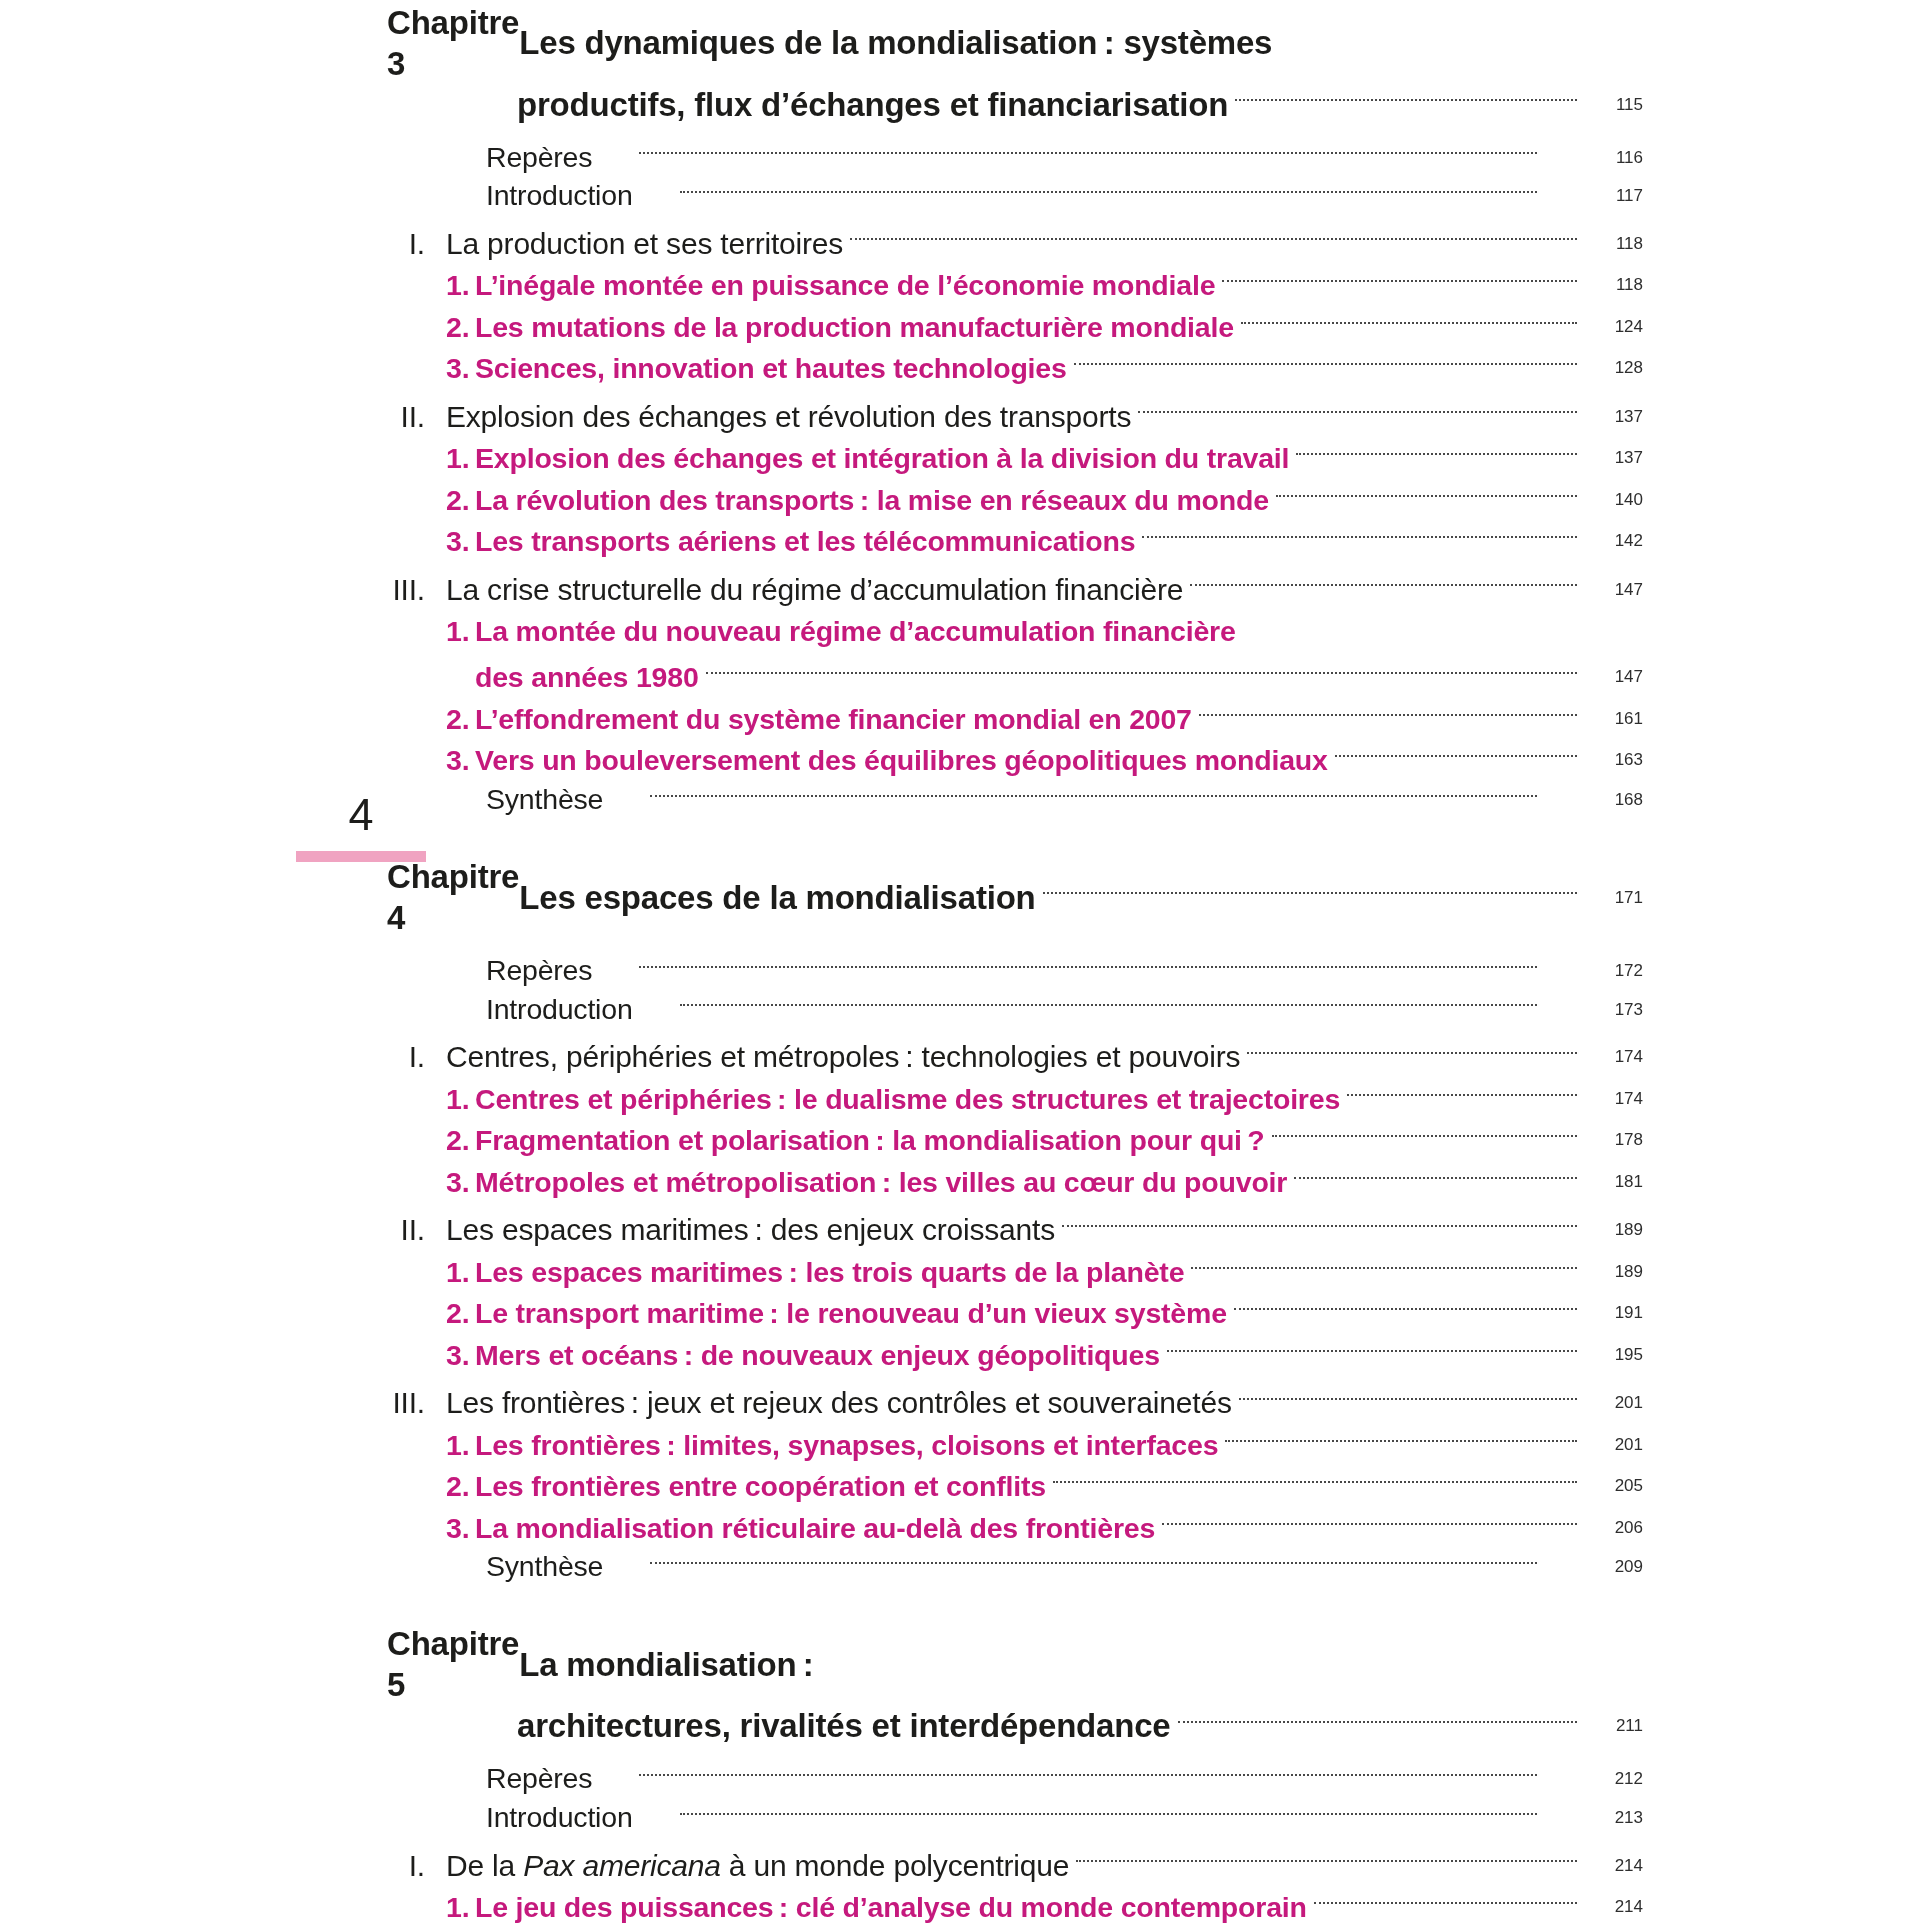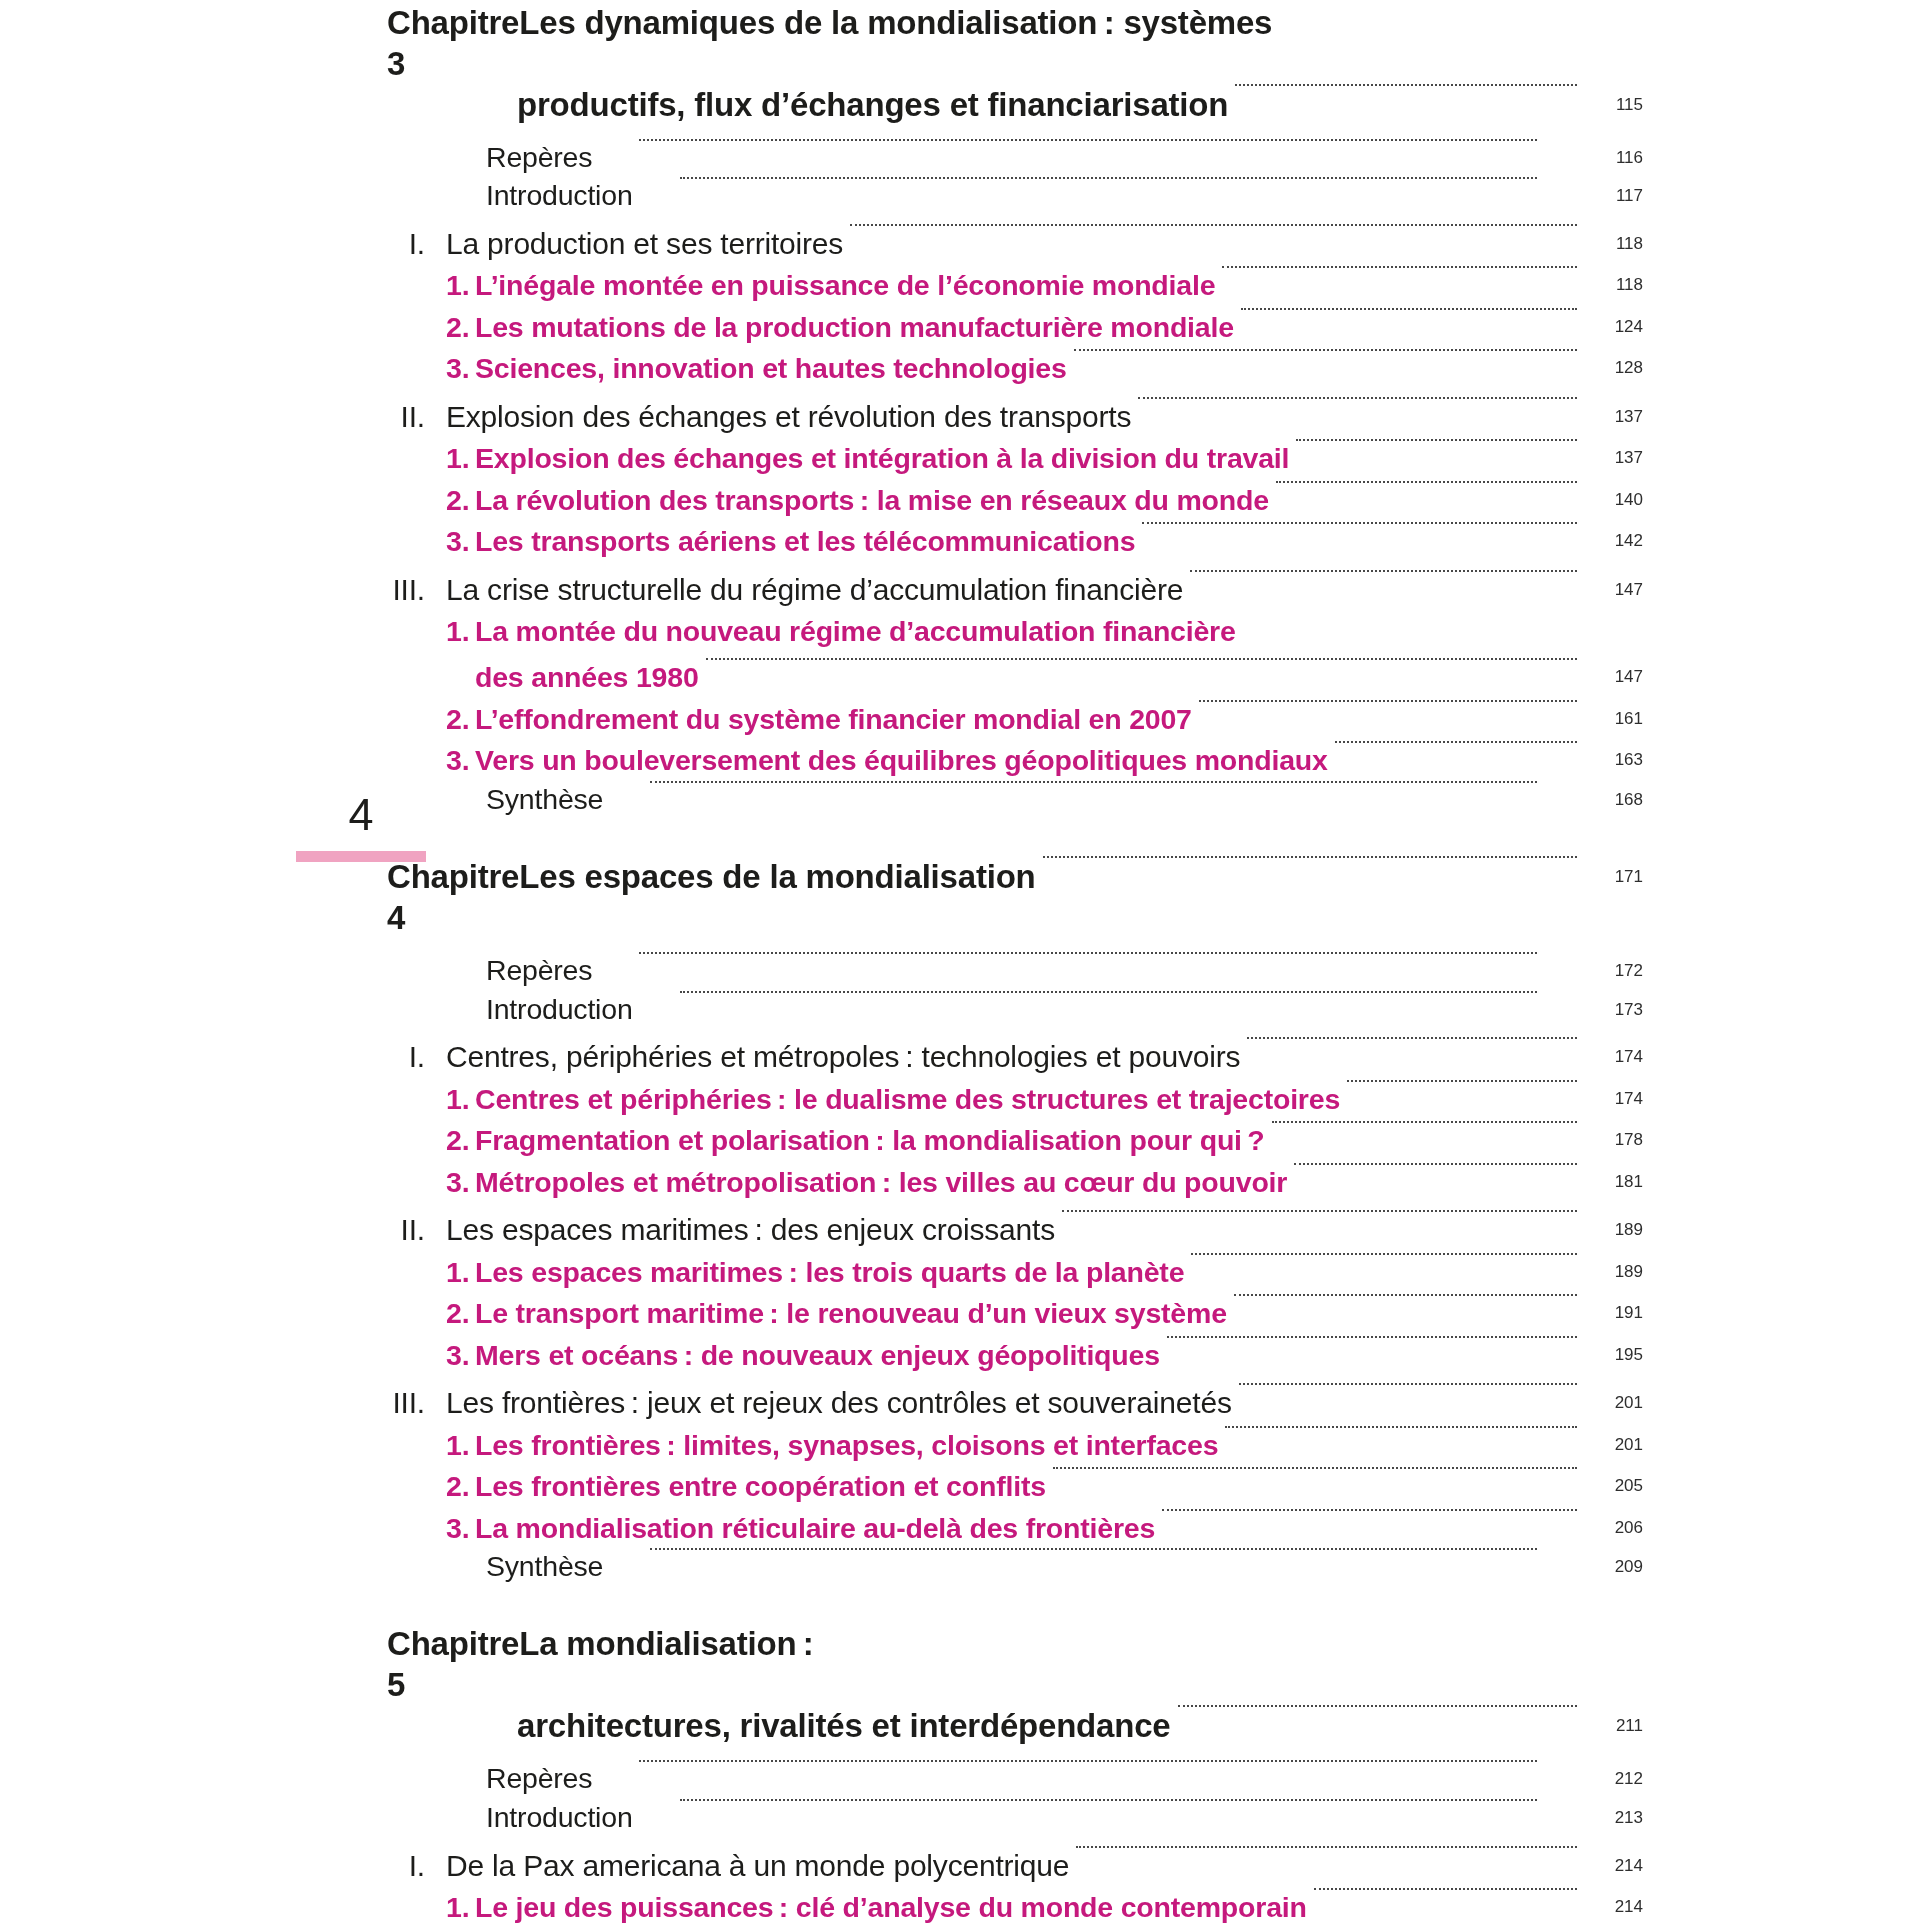--- a/index.html
+++ b/index.html
@@ -11,42 +11,42 @@
   }
   html,body{margin:0;padding:0;background:#ffffff;}
   body{width:1923px;height:1923px;overflow:hidden;}
   .page{
     position:relative;width:1923px;height:1923px;background:#fff;
     font-family:"Liberation Sans", sans-serif;color:var(--ink);
   }
   .toc{position:absolute;left:387px;top:1.7px;width:1256px;letter-spacing:-0.2px;}
   .chapter-block{margin-top:38px;}
   .chapter-block:first-child{margin-top:0;}
-  .row{display:flex;align-items:flex-start;}
+  .row{display:flex;align-items:center;}
   .chapter-row{font-size:33px;font-weight:700;line-height:41px;}
   .chapter-row.last{margin-bottom:14px;}
   .ch-label{flex:0 0 130px;}
   .ch-title{flex:0 0 auto;}
   .row-front{font-size:28.5px;line-height:37px;margin-top:1.7px;gap:40px;}
   .row-section{font-size:30px;line-height:39px;margin-top:9.5px;}
   .row-sub{font-size:28.5px;line-height:38px;margin-top:3.5px;color:var(--pink);font-weight:700;}
   .row.cont{margin-top:8px;}
   .c1{flex:0 0 59px;text-align:right;padding-right:21px;box-sizing:border-box;}
   .c2num{flex:0 0 29px;}
   .txt{flex:0 0 auto;}
   .leader{
     flex:1 1 12px;min-width:14px;
     border-bottom:2.6px dotted var(--dots);
     margin:0 8.6px 7.8px 7px;
   }
   .pagenum{
     flex:0 0 auto;min-width:57px;text-align:right;
     font-size:17px;font-weight:400;color:var(--pagenum);letter-spacing:0;
   }
-  .it{}
+  .it{font-style:italic;}
   .margin-note{position:absolute;left:296px;top:792px;width:130px;text-align:center;}
   .margin-num{font-size:45px;font-weight:400;color:var(--ink);line-height:1;}
   .margin-bar{margin-top:14px;height:11.2px;background:var(--bar);}
 </style>
 </head>
 <body>
 
 <div class="page">
   <div class="margin-note">
     <div class="margin-num">4</div>

